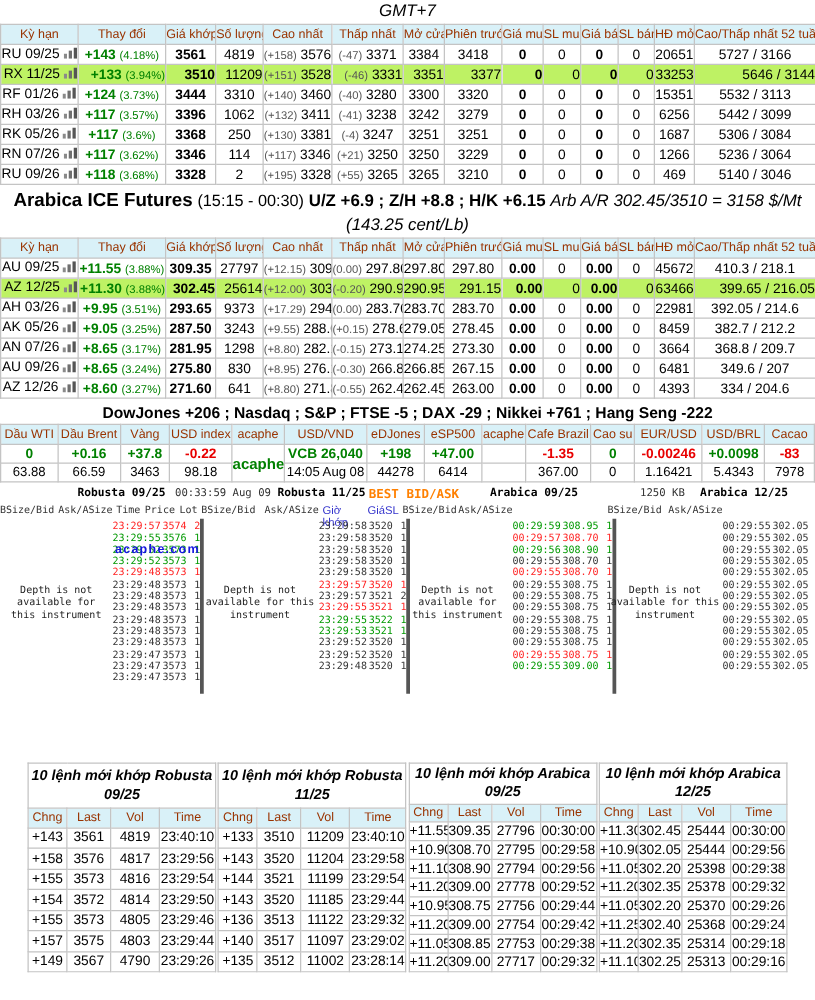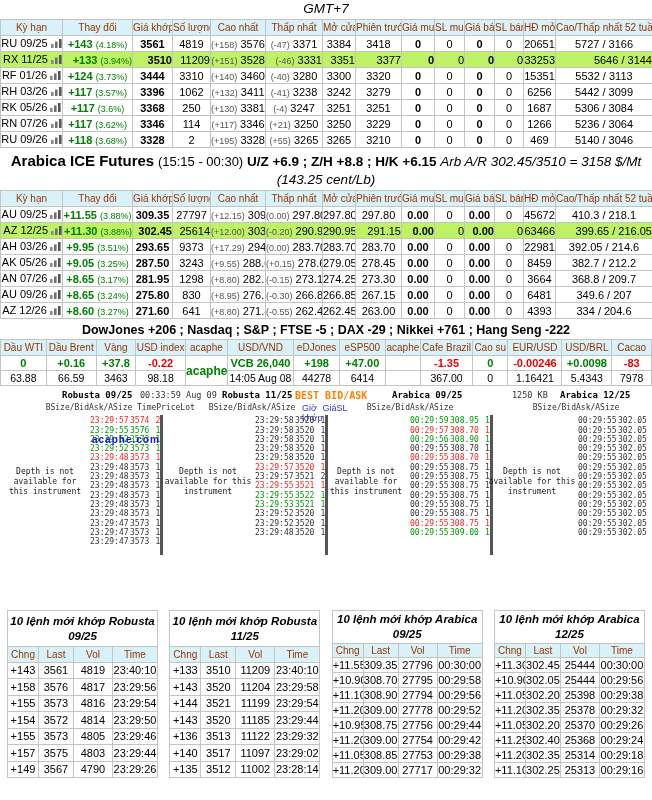--- a/index.html
+++ b/index.html
@@ -38,38 +38,38 @@
   td.brand{color:#008000;font-weight:bold;font-size:12px;}
 
   
   .depth{position:relative;height:212px;font-family:"DejaVu Sans Mono",monospace;font-size:8px;color:#333;margin-top:4px;}
   .dtoplab{position:absolute;top:0;white-space:nowrap;font-size:8.5px;}
   .dtl-bold{font-weight:bold;color:#000;font-size:9px;}
   .dtl-orange{color:#ff8000;font-weight:bold;font-size:10px;}
   .dpanels{position:absolute;top:13px;left:0;right:0;display:flex;}
   .dpanel{flex:0 0 auto;display:flex;flex-direction:column;}
   .dcols{display:flex;height:12px;}
-  .dlabels{display:flex;justify-content:center;flex:0 0 auto;padding-left:44px;}
+  .dlabels{display:flex;justify-content:space-between;flex:0 0 auto;}
   .theaders{display:flex;justify-content:space-between;flex:1;padding:0 3px;}
   .theaders.blue{color:#3333cc;font-family:"Liberation Sans",sans-serif;font-size:9px;}
   .dbody{display:flex;}
   .ddepth{position:relative;flex:0 0 auto;}
   .dmsg{position:absolute;top:52px;left:2px;right:2px;text-align:center;line-height:1.25;color:#222;}
   .dtrades{flex:1;padding-top:1px;}
   .trow{display:flex;line-height:9.3px;white-space:nowrap;}
   .tt{flex:0 0 40px;text-align:left;}
   .tp{flex:1;text-align:right;padding-right:3px;}
   .tl{flex:0 0 8px;text-align:right;}
   .c-k{color:#333;} .c-g{color:#009900;} .c-r{color:#ff2222;}
   .dsep{flex:0 0 3px;background:#555;height:140px;}
   .watermark{position:absolute;left:92px;top:44px;color:#1515e0;font-weight:bold;
      font-size:10px;font-family:"Liberation Sans",sans-serif;letter-spacing:1px;z-index:5;}
 
   
-  .bottom{display:flex;justify-content:space-between;padding:0 7px;margin-top:8px;}
+  .bottom{display:flex;justify-content:space-between;padding:0 22px;margin-top:8px;}
   table.btable{border-collapse:collapse;table-layout:fixed;font-size:11px;flex:0 0 150px;width:150px;}
   table.btable td,table.btable th{border:1px solid #c4c4c4;text-align:center;padding:1px 0;white-space:nowrap;overflow:hidden;}
   .btitle{font-weight:bold;font-style:italic;font-size:11.5px;line-height:1.3;background:#fff;padding:2px 0;}
   table.btable th{background:#d9f1f8;color:#993300;font-weight:normal;font-size:10px;}
 </style>
 </head>
 <body>
 
 <div class="page">
 

